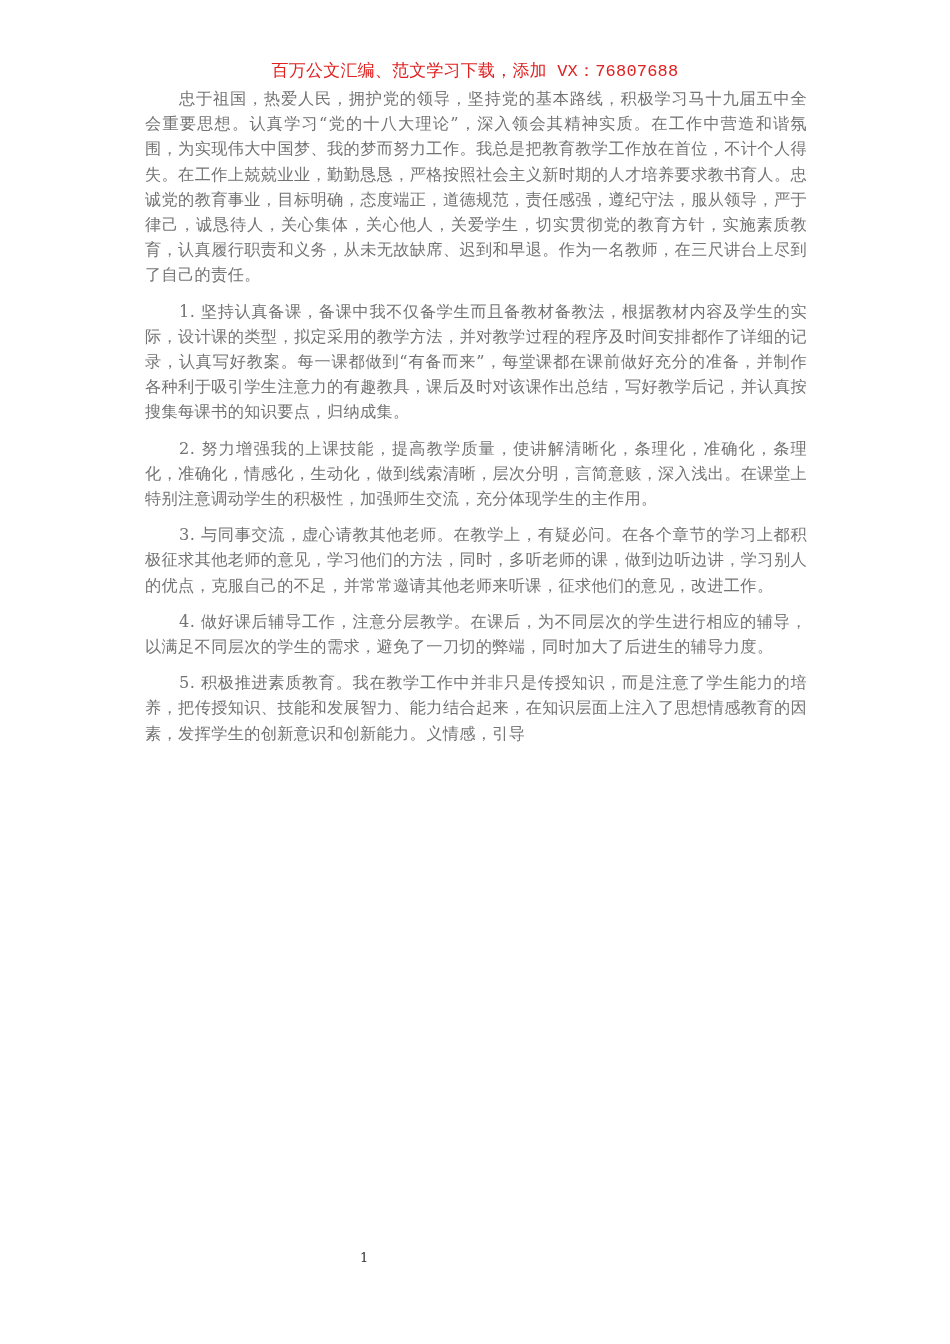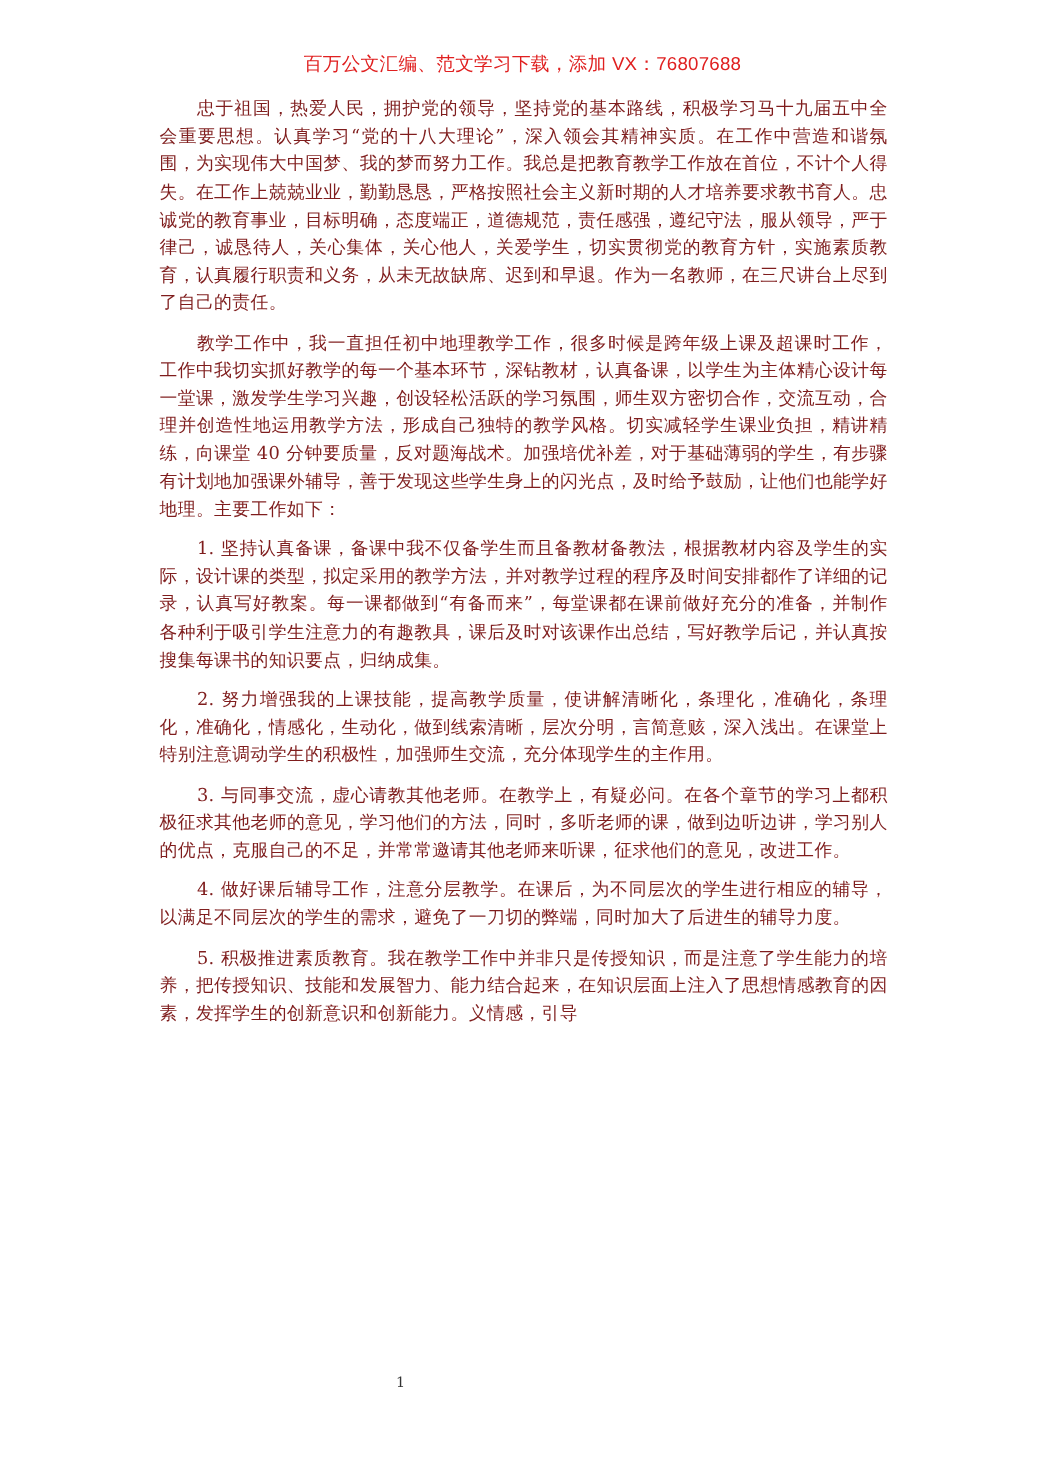--- a/index.html
+++ b/index.html
@@ -10,25 +10,25 @@
     body {
       width: 950px;
       height: 1344px;
       position: relative;
       overflow: hidden;
       font-family: "DejaVu Serif", "Liberation Serif", serif;
       color: #222222;
     }
     .banner {
       position: absolute;
-      top: 46px;
+      top: 59px;
       left: 0;
       width: 950px;
       text-align: center;
-      font-family: Liberation Sans, sans-serif;
+      font-family: Liberation Mono, monospace;
       font-size: 17px;
       line-height: 26px;
       color: #e02020;
       letter-spacing: 0.2px;
     }
     .content {
       position: absolute;
       top: 86px;
       left: 145px;
       width: 662px;
@@ -42,21 +42,21 @@
       padding-left: 36px;
       color: #1a1a1a;
     }
     .para {
       font-size: 16.2px;
       line-height: 25.2px;
       text-indent: 34px;
       margin: 0 0 11px 0;
       text-align: justify;
       text-justify: inter-character;
-      color: #7f1d1d;
+      color: #737373;
       letter-spacing: 0.35px;
     }
     .page-number {
       position: absolute;
       top: 1250px;
       left: 360px;
       font-size: 13px;
       color: #333333;
       font-family: "DejaVu Serif", "Liberation Serif", serif;
     }
@@ -64,21 +64,20 @@
 </head>
 <body>
 
 <div class="banner">百万公文汇编、范文学习下载，添加 VX：76807688</div>
 
 <div class="content">
   <div>
     <p class="para">忠于祖国，热爱人民，拥护党的领导，坚持党的基本路线，积极学习马十九届五中全会重要思想。认真学习“党的十八大理论”，深入领会其精神实质。在工作中营造和谐氛围，为实现伟大中国梦、我的梦而努力工作。我总是把教育教学工作放在首位，不计个人得失。在工作上兢兢业业，勤勤恳恳，严格按照社会主义新时期的人才培养要求教书育人。忠诚党的教育事业，目标明确，态度端正，道德规范，责任感强，遵纪守法，服从领导，严于律己，诚恳待人，关心集体，关心他人，关爱学生，切实贯彻党的教育方针，实施素质教育，认真履行职责和义务，从未无故缺席、迟到和早退。作为一名教师，在三尺讲台上尽到了自己的责任。</p>
   </div>
   <div>
-    <p class="para">教学工作中，我一直担任初中地理教学工作，很多时候是跨年级上课及超课时工作，工作中我切实抓好教学的每一个基本环节，深钻教材，认真备课，以学生为主体精心设计每一堂课，激发学生学习兴趣，创设轻松活跃的学习氛围，师生双方密切合作，交流互动，合理并创造性地运用教学方法，形成自己独特的教学风格。切实减轻学生课业负担，精讲精练，向课堂 40 分钟要质量，反对题海战术。加强培优补差，对于基础薄弱的学生，有步骤有计划地加强课外辅导，善于发现这些学生身上的闪光点，及时给予鼓励，让他们也能学好地理。主要工作如下：</p>
     <p class="para">1. 坚持认真备课，备课中我不仅备学生而且备教材备教法，根据教材内容及学生的实际，设计课的类型，拟定采用的教学方法，并对教学过程的程序及时间安排都作了详细的记录，认真写好教案。每一课都做到“有备而来”，每堂课都在课前做好充分的准备，并制作各种利于吸引学生注意力的有趣教具，课后及时对该课作出总结，写好教学后记，并认真按搜集每课书的知识要点，归纳成集。</p>
     <p class="para">2. 努力增强我的上课技能，提高教学质量，使讲解清晰化，条理化，准确化，条理化，准确化，情感化，生动化，做到线索清晰，层次分明，言简意赅，深入浅出。在课堂上特别注意调动学生的积极性，加强师生交流，充分体现学生的主作用。</p>
     <p class="para">3. 与同事交流，虚心请教其他老师。在教学上，有疑必问。在各个章节的学习上都积极征求其他老师的意见，学习他们的方法，同时，多听老师的课，做到边听边讲，学习别人的优点，克服自己的不足，并常常邀请其他老师来听课，征求他们的意见，改进工作。</p>
     <p class="para">4. 做好课后辅导工作，注意分层教学。在课后，为不同层次的学生进行相应的辅导，以满足不同层次的学生的需求，避免了一刀切的弊端，同时加大了后进生的辅导力度。</p>
     <p class="para">5. 积极推进素质教育。我在教学工作中并非只是传授知识，而是注意了学生能力的培养，把传授知识、技能和发展智力、能力结合起来，在知识层面上注入了思想情感教育的因素，发挥学生的创新意识和创新能力。义情感，引导</p>
   </div>
 </div>
 
 <div class="page-number">1</div>
 

